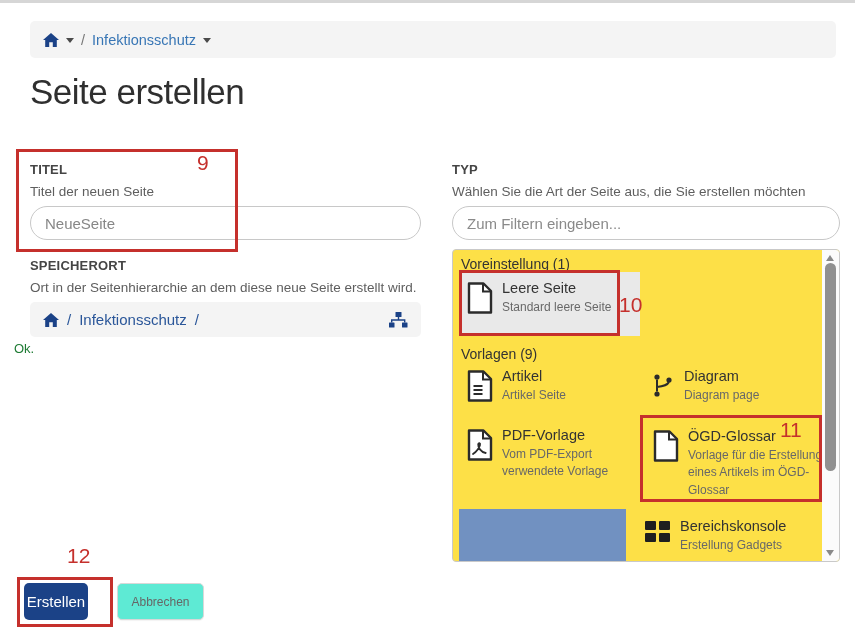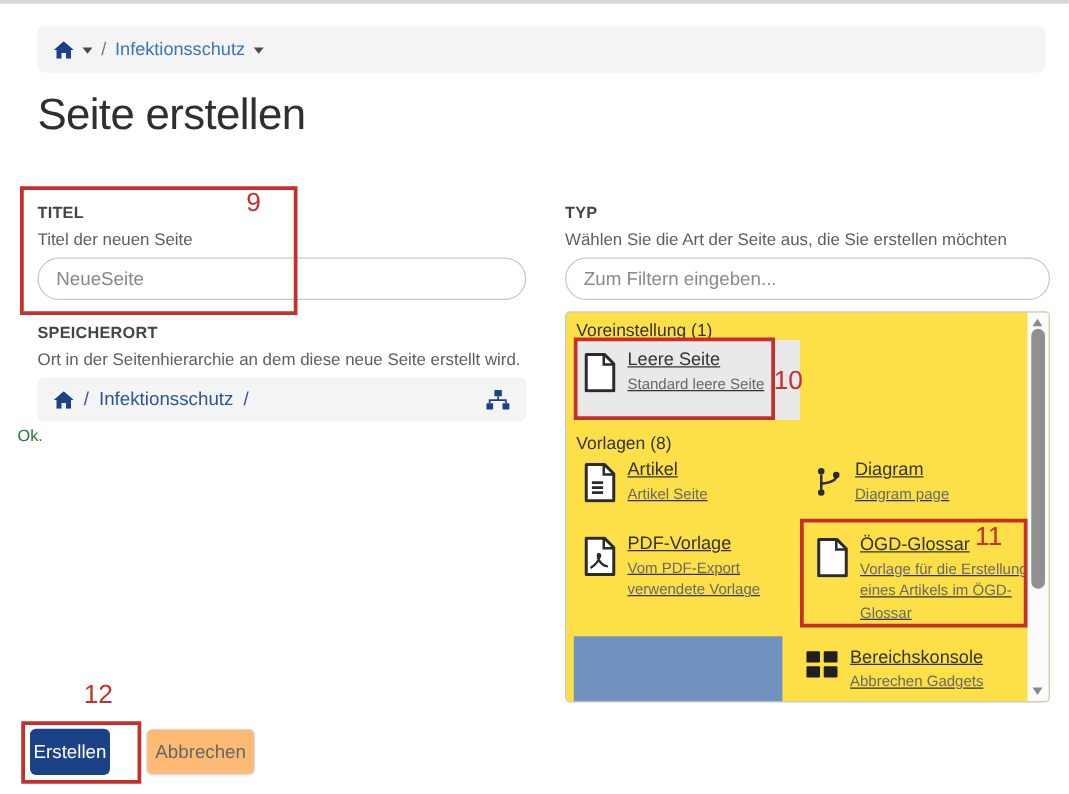--- a/index.html
+++ b/index.html
@@ -66,21 +66,21 @@
     left:452px; top:249px; width:388px; height:313px; background:#fde047;
     border:1px solid #c9c9c9; border-radius:4px; overflow:hidden;
   }
   .group-heading{position:absolute; font-size:14px; color:#333;}
   #heading-voreinstellung{left:8px; top:6px;}
   #heading-vorlagen{left:8px; top:96px;}
   #selected-bg{position:absolute; left:6px; top:22px; width:181px; height:64px; background:#e9e9e9;}
 
   .tpl-item{position:absolute; display:flex; align-items:flex-start; cursor:pointer;}
   .ticon{flex:none; margin-top:2px; display:inline-flex;}
-  .ttext{margin-left:9px; display:flex; flex-direction:column;text-decoration:underline;}
+  .ttext{margin-left:9px; display:flex; flex-direction:column;}
   .ttitle{font-size:14.5px; color:#333; margin-bottom:3px; white-space:nowrap;}
   .tdesc{font-size:12px; color:#686868; line-height:1.45;}
   .nowrap{white-space:nowrap;}
   .w-pdf{width:108px;}
   .w-oegd{width:140px;}
 
   #item-leere{left:14px; top:30px;}
   #item-artikel{left:14px; top:118px;}
   #item-diagram{left:198px; top:118px;}
   #item-pdf{left:14px; top:177px;}
@@ -96,22 +96,22 @@
   #arr-up{top:5px; border-bottom:6px solid #8a8a8a;}
   #arr-down{bottom:5px; border-top:6px solid #8a8a8a;}
 
   
   #create-button{
     left:24px; top:583px; width:64px; height:37px; background:var(--navy,#1b4287);
     color:#fff; border:none; border-radius:5px; font-size:15px; cursor:pointer;
     font-family:"Liberation Sans", sans-serif;
   }
   #cancel-button{
-    left:117px; top:583px; width:87px; height:37px; background:#fdba74; color:#666;
-    border:1px solid #d8d8d8; border-radius:5px; font-size:15px; cursor:pointer;
+    left:117px; top:583px; width:87px; height:37px; background:#5eead4; color:#666;
+    border:1px solid #d8d8d8; border-radius:5px; font-size:12px; cursor:pointer;
     box-shadow:0 1px 1px rgba(0,0,0,.05); font-family:"Liberation Sans", sans-serif;
   }
 
   
   .anno-box{position:absolute; border:3px solid var(--annotation_red,#c5302c); pointer-events:none; z-index:20;}
   .anno-num{position:absolute; color:var(--annotation_red,#c5302c); font-size:21px; pointer-events:none; z-index:21;}
   #anno-box-9{left:16px; top:149px; width:222px; height:103px;}
   #anno-num-9{left:197px; top:151px;}
   #anno-box-10{left:459px; top:270px; width:161px; height:66px;}
   #anno-num-10{left:619px; top:293px;}
@@ -184,21 +184,21 @@
           <path d="M2 1.5 H16.5 L24 9 V30.5 H2 Z" fill="#fff" stroke="#2b2b2b" stroke-width="2.4" stroke-linejoin="round"></path>
           <path d="M16 2 V9.5 H23.5" fill="none" stroke="#2b2b2b" stroke-width="2"></path>
         </svg>
     </span>
     <span class="ttext">
       <span class="ttitle">Leere Seite</span>
       <span class="tdesc nowrap">Standard leere Seite</span>
     </span>
   </div>
 
-  <div class="group-heading" id="heading-vorlagen">Vorlagen (8)</div>
+  <div class="group-heading" id="heading-vorlagen">Vorlagen (9)</div>
 
   <div class="tpl-item" id="item-artikel">
     <span class="ticon">
       <svg width="26" height="32" viewBox="0 0 26 32">
           <path d="M2 1.5 H16.5 L24 9 V30.5 H2 Z" fill="#fff" stroke="#2b2b2b" stroke-width="2.4" stroke-linejoin="round"></path>
           <path d="M16 2 V9.5 H23.5" fill="none" stroke="#2b2b2b" stroke-width="2"></path>
           <path d="M6.5 16 h9 M6.5 20 h9 M6.5 24 h9" stroke="#2b2b2b" stroke-width="2.2"></path>
         </svg>
     </span>
     <span class="ttext">
@@ -255,21 +255,21 @@
     <span class="ticon">
       <svg width="26" height="24" viewBox="0 0 26 24" fill="#1f1f1f">
           <rect x="0" y="1" width="11" height="9" rx="1"></rect>
           <rect x="14" y="1" width="11" height="9" rx="1"></rect>
           <rect x="0" y="13" width="11" height="9" rx="1"></rect>
           <rect x="14" y="13" width="11" height="9" rx="1"></rect>
         </svg>
     </span>
     <span class="ttext">
       <span class="ttitle">Bereichskonsole</span>
-      <span class="tdesc nowrap">Abbrechen Gadgets</span>
+      <span class="tdesc nowrap">Erstellung Gadgets</span>
     </span>
   </div>
 
   <div id="lb-scrollbar">
     <span class="arr" id="arr-up"></span>
     <div id="lb-thumb"></div>
     <span class="arr" id="arr-down"></span>
   </div>
 </div>
 

